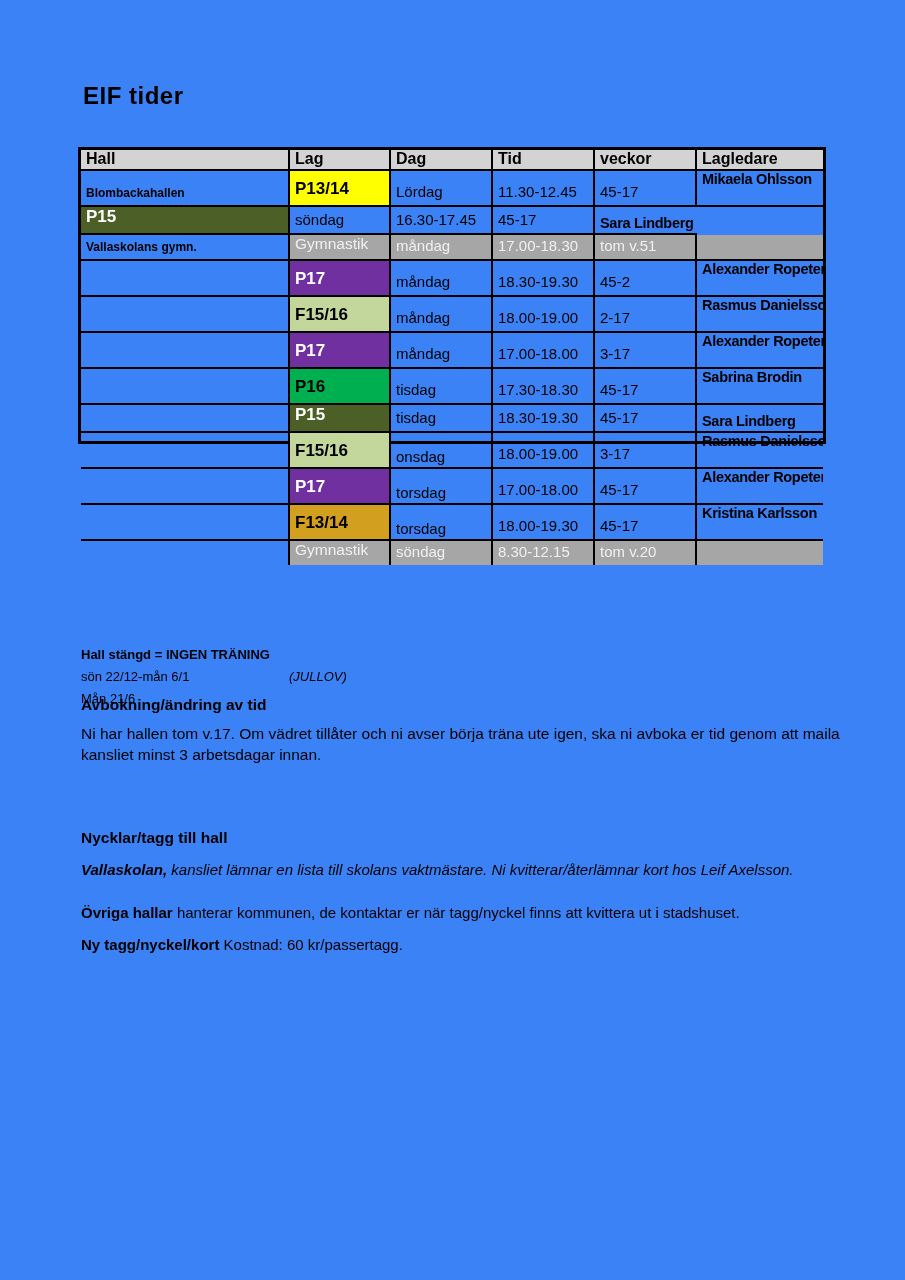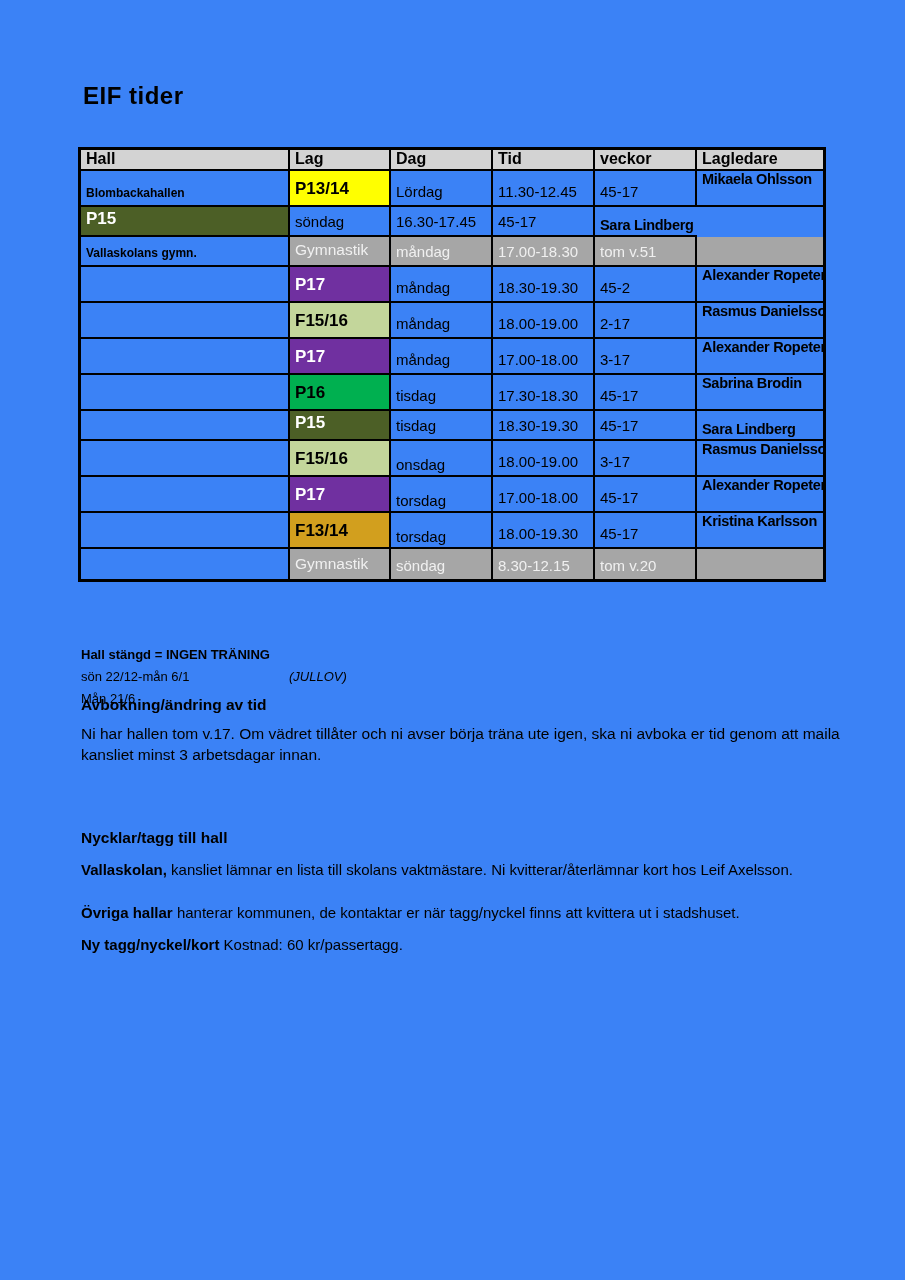--- a/index.html
+++ b/index.html
@@ -11,21 +11,21 @@
     color:#000;
     overflow:hidden;
   }
   .doc-title{
     position:absolute;left:83px;top:82px;
     font-size:24px;font-weight:bold;letter-spacing:0.5px;
   }
   
   .schedule{
     position:absolute;left:78px;top:147px;
-    width:748px;height:435px;
+    width:748px;height:297px;
     box-sizing:border-box;
     border:3px solid #000;
     display:grid;
     grid-template-rows:21px repeat(12,1fr);
     overflow:visible;
   }
   .trow{
     display:grid;
     grid-template-columns:209px 101px 102px 102px 102px 1fr;
   }
@@ -60,21 +60,21 @@
   
   .closed{position:absolute;left:81px;top:644px;line-height:22px;font-size:13px;}
   .closed .head{font-weight:bold;}
   .closed .l1{position:relative;}
   .closed .jullov{position:absolute;left:208px;top:0;font-style:italic;}
   .sect-head{font-weight:bold;font-size:15.5px;}
   .avbokning{position:absolute;left:81px;top:696px;width:775px;}
   .avbokning .body{margin-top:9px;font-size:15.5px;line-height:21px;white-space:normal;}
   .keys{position:absolute;left:81px;top:829px;width:790px;font-size:15px;}
   .keys .line{margin-top:0;position:absolute;left:0;white-space:nowrap;}
-  .keys .line.k1{top:32px;}
+  .keys .line.k1{top:32px;font-style:italic;}
   .keys .line.k2{top:75px;}
   .keys .line.k3{top:107px;}
   .bold{font-weight:bold;}
 </style>
 </head>
 <body>
 
 <div class="page">
 
   <div class="doc-title">EIF tider</div>

